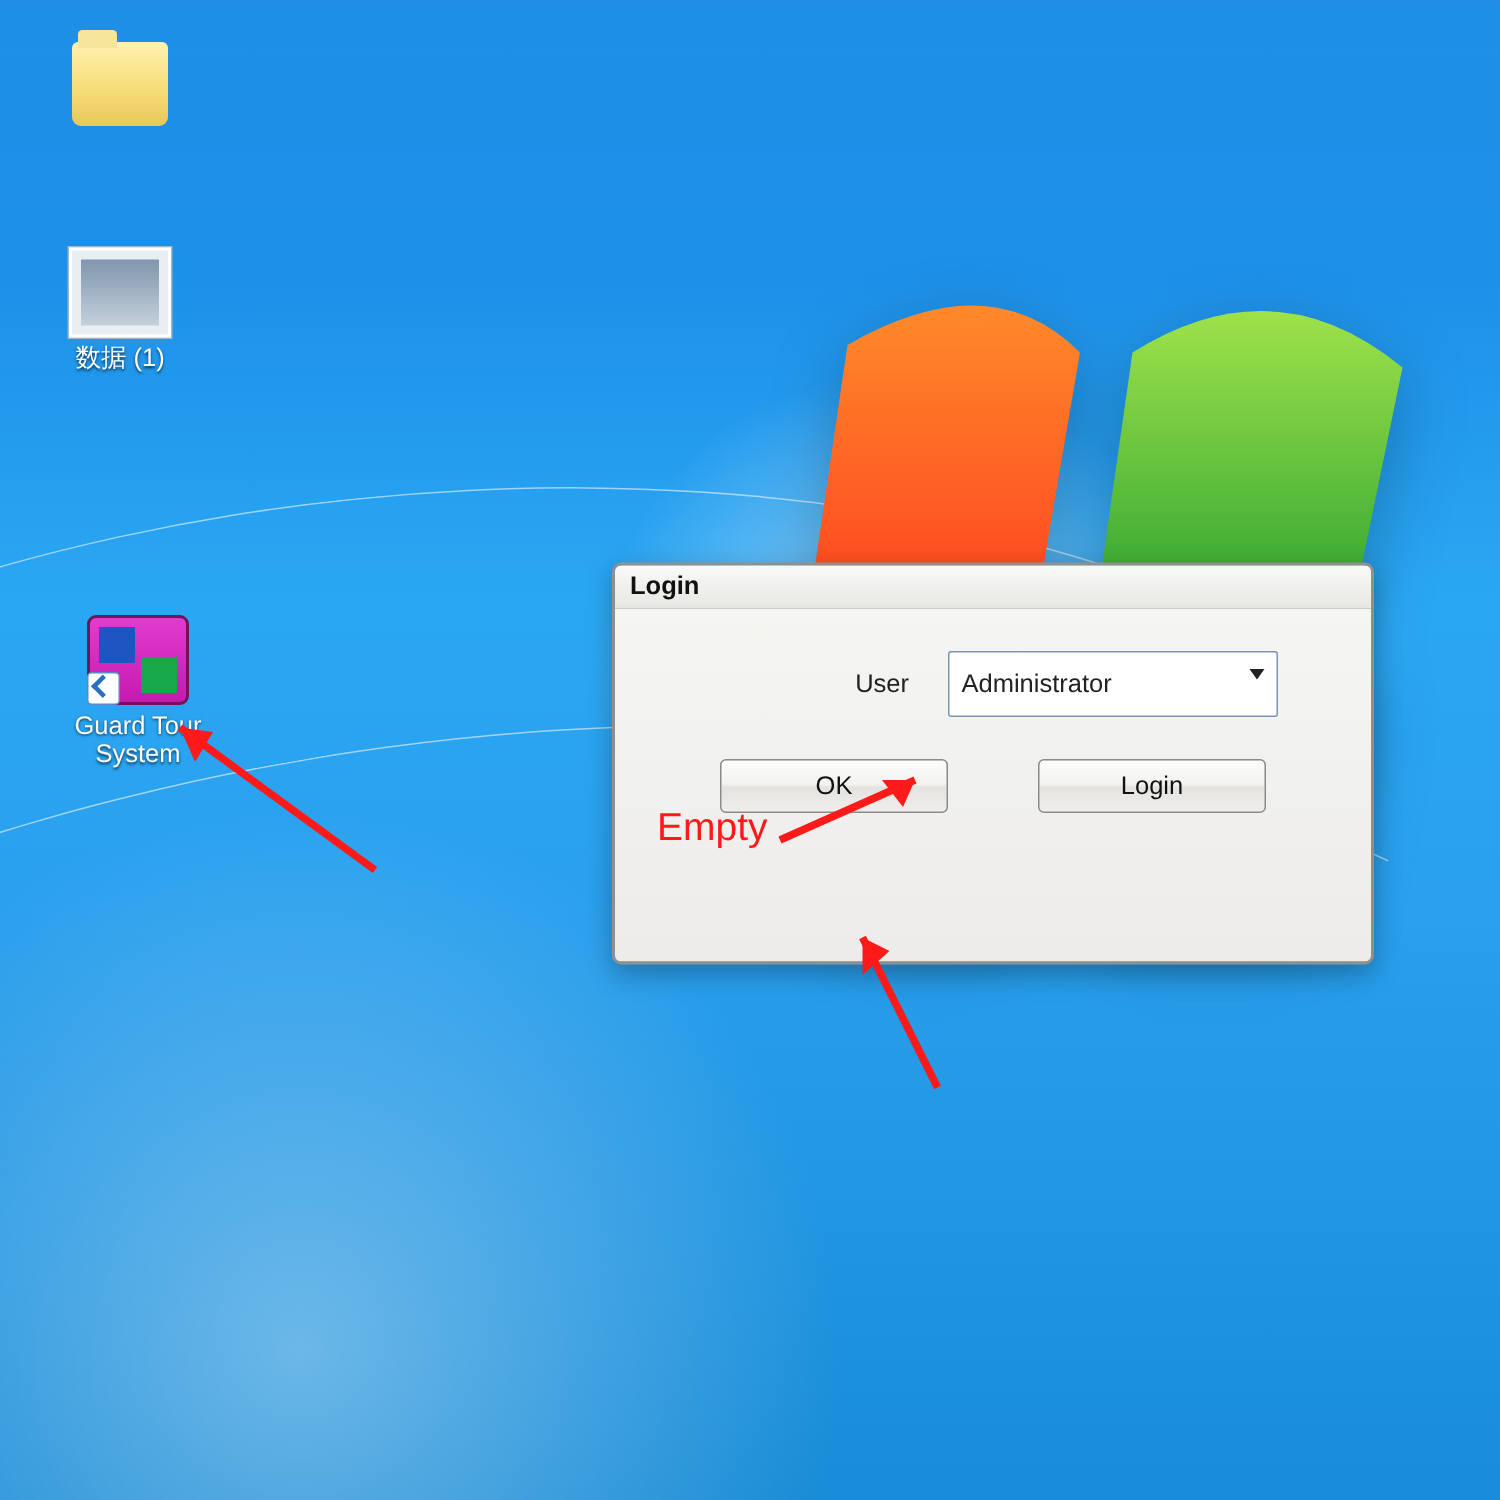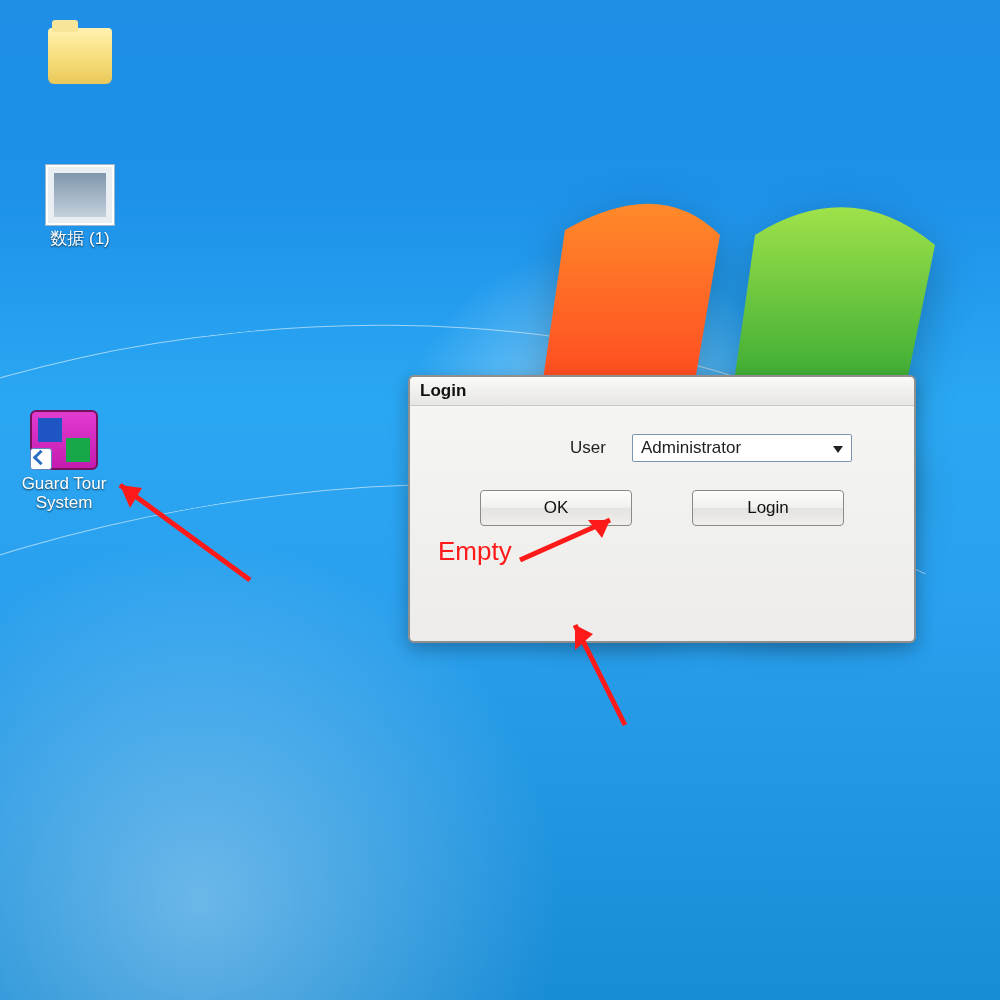--- a/index.html
+++ b/index.html
@@ -41,21 +41,21 @@
   #dlg{
     position:absolute;left:408px;top:375px;width:504px;height:264px;
     background:linear-gradient(180deg,#f6f6f3 0%, #edecea 100%);
     border:2px solid #8f8f8f;border-radius:6px;box-shadow:0 6px 18px rgba(0,0,0,0.28);
   }
   #dlg .title{height:28px;line-height:28px;padding:0 10px;font-weight:bold;font-size:17px;color:#111;
     background:linear-gradient(180deg,#fafaf8,#e7e6e2);border-bottom:1px solid #c9c9c6;border-radius:5px 5px 0 0;}
   #dlg .body{position:relative;padding:28px 26px 0 26px;font-size:17px;color:#222;}
   .row{display:flex;align-items:center;margin-bottom:28px;}
   .row .lab{width:170px;text-align:right;padding-right:26px;}
-  .combo{position:relative;width:220px;height:28px;border:1px solid #7a95b4;background:#fff;border-radius:2px;display:flex;align-items:center;padding:0 26px 0 8px;box-sizing:border-box;cursor:pointer;}
+  .combo{position:relative;width:220px;height:44px;border:1px solid #7a95b4;background:#fff;border-radius:2px;display:flex;align-items:center;padding:0 26px 0 8px;box-sizing:border-box;cursor:pointer;}
   .combo:after{content:"";position:absolute;right:8px;top:11px;border-left:5px solid transparent;border-right:5px solid transparent;border-top:7px solid #222;}
   .txt{width:220px;height:26px;border:1px solid #7a95b4;background:#fff;padding:0 6px;box-sizing:border-box;font-size:16px;position:relative;}
   .caret{position:absolute;left:213px;top:3px;width:1px;height:22px;background:#000;}
   .btns{display:flex;gap:60px;justify-content:center;margin-top:6px;}
   .btn{width:150px;height:34px;border:1px solid #8a8a88;border-radius:4px;cursor:pointer;
     background:linear-gradient(180deg,#fdfdfd 0%,#f1f1ee 48%,#e4e3df 52%,#efeeea 100%);
     font-size:17px;color:#111;display:flex;align-items:center;justify-content:center;}
   
   .anno{position:absolute;font-family:Liberation Sans, sans-serif;font-size:26px;color:#ff1a1a;}
   .arrow-svg{position:absolute;pointer-events:none;}
@@ -97,21 +97,21 @@
     <div class="glyph folder"></div>
     <div class="lbl blur"></div>
   </div>
 
   <div class="di" style="left:20px;top:165px">
     <div class="glyph thumb"></div>
     <div class="lbl">数据 (1)</div>
   </div>
 
 
-  <div class="di" style="left:4px;top:410px">
+  <div class="di" style="left:32px;top:410px">
     <div class="glyph app">
         <span class="arrow"></span>
       </div>
     <div class="lbl">Guard Tour
 System</div>
   </div>
 
   <div id="dlg">
     <div class="title">Login</div>
     <div class="body">

